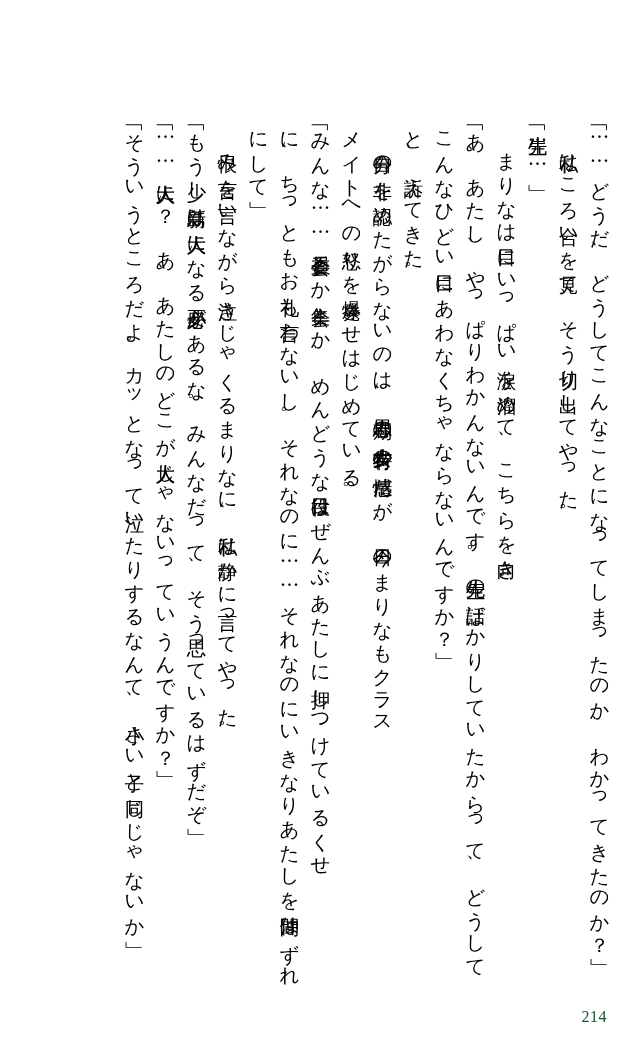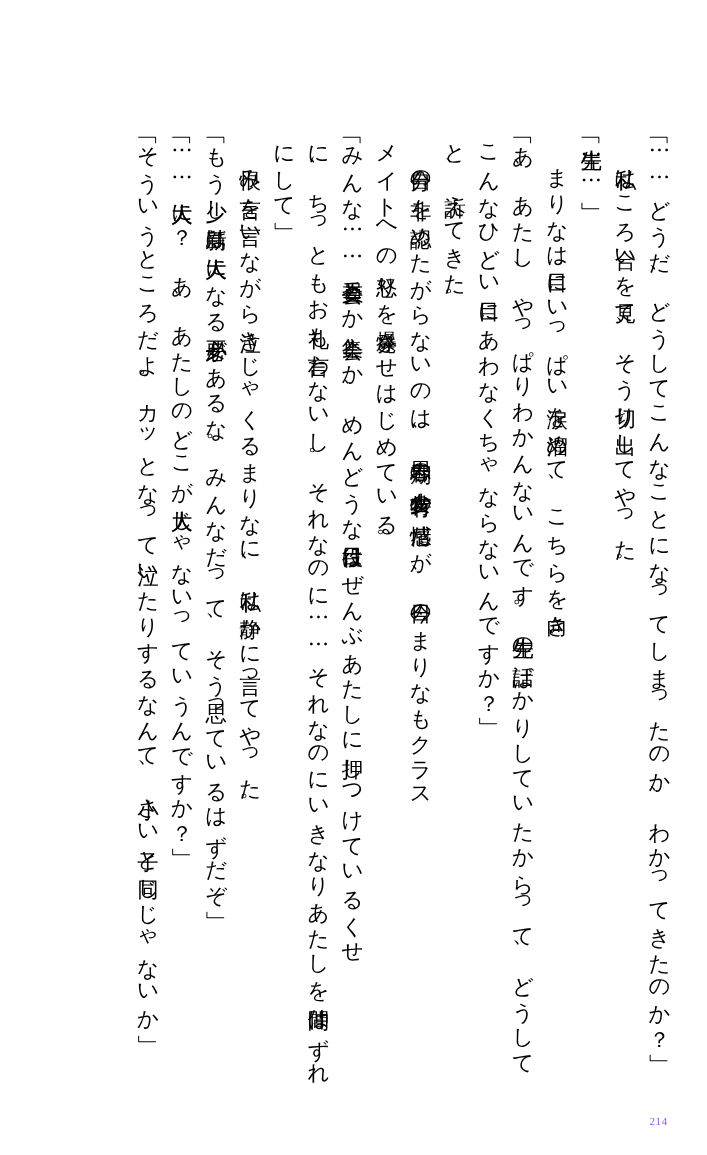--- a/index.html
+++ b/index.html
@@ -48,24 +48,24 @@
     white-space: nowrap;
     overflow: visible;
     font-family: "DejaVu Serif", "Liberation Serif", serif;
     font-weight: 500;
   }
 
   #page-number {
     position: absolute;
     right: 36px;
     bottom: 24px;
-    font-size: 10px;
+    font-size: 16px;
     letter-spacing: 0.5px;
     font-family: "Liberation Serif", "DejaVu Serif", serif;
-    color: #8b5cf6;
+    color: #14532d;
   }
 </style>
 </head>
 <body>
 
 <div id="page">
 
   <div id="text-block">
     <div class="line">「……どうだ、どうしてこんなことになってしまったのか、わかってきたのか？」</div>
     <div class="line">　私はころ合いを見て、そう切り出してやった。</div>

